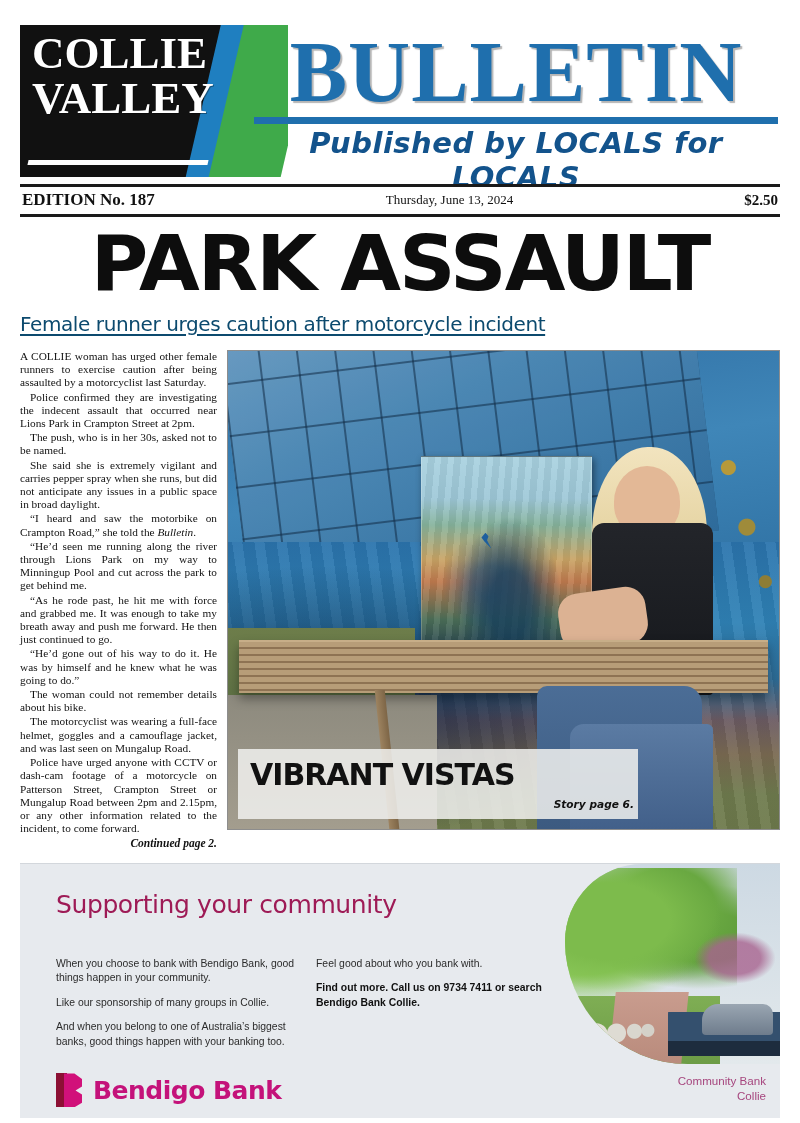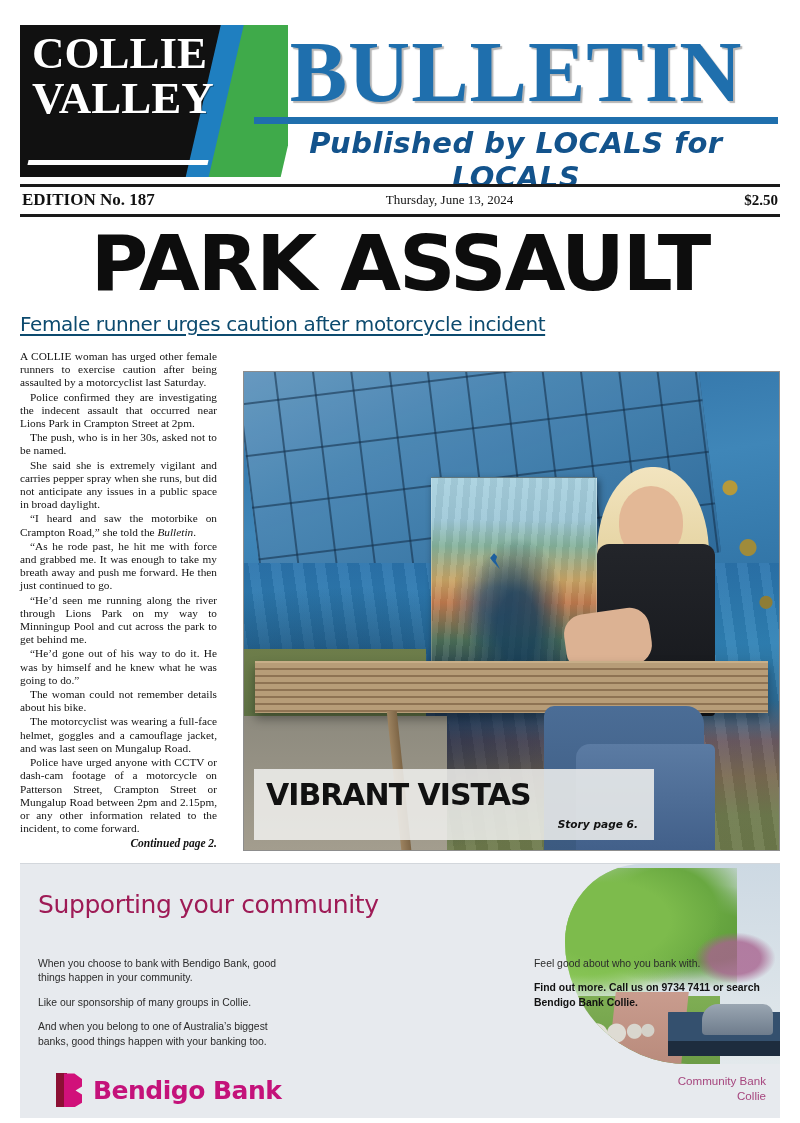--- a/index.html
+++ b/index.html
@@ -68,21 +68,21 @@
     transform: scaleX(1.02); transform-origin: center;
   }
   .subhead {
     font-family: "DejaVu Sans", sans-serif; font-weight: normal;
     font-size: 20px; line-height: 34px; color: #0c4a6e; 
     text-decoration: underline; text-underline-offset: 3px;
     letter-spacing: -.4px; padding: 2px 0 9px 0; white-space: nowrap;
   }
 
   
-  .storyarea { display: flex; gap: 26px; align-items: flex-end; }
+  .storyarea { display: flex; gap: 10px; }
   .storycol {
     width: 197px; flex: 0 0 197px;
     font-family: "Liberation Serif", serif; font-size: 11.3px; line-height: 13.2px;
     text-align: justify; color: #111;
   }
   .storycol p { text-indent: 10px; margin-bottom: 1px; }
   .storycol p.first { text-indent: 0; }
   .storycol p em { font-style: italic; }
   .contd {
     text-align: right; font-weight: bold; font-style: italic; font-size: 11.5px;
@@ -175,21 +175,21 @@
     background: linear-gradient(to bottom,#4b6d96,#3c5a80); border-radius: 10px 18px 0 0;
   }
   .ph-jeans2 {
     position:absolute; left: 62%; top: 78%; width: 26%; height: 22%;
     background: linear-gradient(to bottom,#5b7ba3,#42608a); border-radius: 14px 6px 0 0;
   }
 
   
   .caption {
     position: absolute; left: 10px; bottom: 10px; width: 400px;
-    background: rgba(240,240,238,.86); padding: 9px 16px 8px 12px;
+    background: rgba(240,240,238,.86); padding: 9px 4px 8px 12px;
   }
   .caption h2 {
     font-family: "DejaVu Sans", sans-serif; font-weight: bold; font-size: 30px;
     line-height: 33px; letter-spacing: -1px; color: #111; margin-bottom: 7px;
   }
   .caption p {
     font-family: "DejaVu Sans", sans-serif; font-weight: bold; font-size: 10.2px;
     line-height: 13.2px; color: #111; text-align: justify;
   }
   .caption .storypage {
@@ -228,26 +228,26 @@
       radial-gradient(circle at 62% 62%, #d9d6ce 0 7px, rgba(0,0,0,0) 8px),
       radial-gradient(circle at 74% 60%, #d4d1c9 0 6px, rgba(0,0,0,0) 7px);
   }
   .ad-cars { position:absolute; right: 0; bottom: 4%; width: 52%; height: 34%;
     background:
       linear-gradient(to bottom, rgba(0,0,0,0) 0 36%, #34506e 36% 78%, #1d2c3e 78% 100%);
     border-top-left-radius: 26px;
   }
   .ad-cars:after { content:""; position:absolute; right: 6%; bottom: 30%; width: 64%; height: 46%;
     background: linear-gradient(to bottom,#9aa6b2,#6e7c8c); border-radius: 16px 10px 4px 4px; }
-  .ad-body { position: relative; padding: 26px 0 0 18px; }
+  .ad-body { position: relative; padding: 26px 0 0 36px; }
   .ad-title {
     font-family: "DejaVu Sans", sans-serif; font-size: 25px; font-weight: normal;
     color: #9e1b56; letter-spacing: -.4px; margin-bottom: 38px;
   }
-  .ad-cols { display: flex; gap: 4px; justify-content: space-between; }
+  .ad-cols { display: flex; gap: 14px; }
   .ad-col { width: 246px; font-size: 10.4px; line-height: 14.6px; color: #2b2b2b; }
   .ad-col p { margin-bottom: 10px; }
   .ad-col p.b { font-weight: bold; color: #111; }
   .ad-foot { position: relative; display: flex; justify-content: space-between;
     align-items: flex-start; padding: 14px 14px 0 36px; }
   .logo-row { display: flex; align-items: center; gap: 11px; }
   .logo-mark { width: 26px; height: 34px; position: relative; }
   .logo-mark .b1 { position:absolute; left:0; top:0; width: 11px; height: 34px; background:#8c1034; }
   .logo-mark .b2 { position:absolute; left: 8px; top:0; width: 18px; height: 34px;
     background: #d1117a;
@@ -290,22 +290,22 @@
   <div class="headline">PARK ASSAULT</div>
   <div class="subhead">Female runner urges caution after motorcycle incident</div>
 
   <div class="storyarea">
     <div class="storycol" id="story-col">
         <p class="first">A COLLIE woman has urged other female runners to exercise caution after being assaulted by a motorcyclist last Saturday.</p>
         <p>Police confirmed they are investigating the indecent assault that occurred near Lions Park in Crampton Street at 2pm.</p>
         <p>The push, who is in her 30s, asked not to be named.</p>
         <p>She said she is extremely vigilant and carries pepper spray when she runs, but did not anticipate any issues in a public space in broad daylight.</p>
         <p>“I heard and saw the motorbike on Crampton Road,” she told the <em>Bulletin</em>.</p>
+        <p>“He’d seen me running along the river through Lions Park on my way to Minningup Pool and cut across the park to get behind me.</p>
         <p>“As he rode past, he hit me with force and grabbed me. It was enough to take my breath away and push me forward. He then just continued to go.</p>
-        <p>“He’d seen me running along the river through Lions Park on my way to Minningup Pool and cut across the park to get behind me.</p>
         <p>“He’d gone out of his way to do it. He was by himself and he knew what he was going to do.”</p>
         <p>The woman could not remember details about his bike.</p>
         <p>The motorcyclist was wearing a full-face helmet, goggles and a camouflage jacket, and was last seen on Mungalup Road.</p>
         <p>Police have urged anyone with CCTV or dash-cam footage of a motorcycle on Patterson Street, Crampton Street or Mungalup Road between 2pm and 2.15pm, or any other information related to the incident, to come forward.</p>
         <div class="contd">Continued page 2.</div>
       </div>
 
     <div class="photobox">
       <div class="photo">
         <div class="ph-sky"></div>

